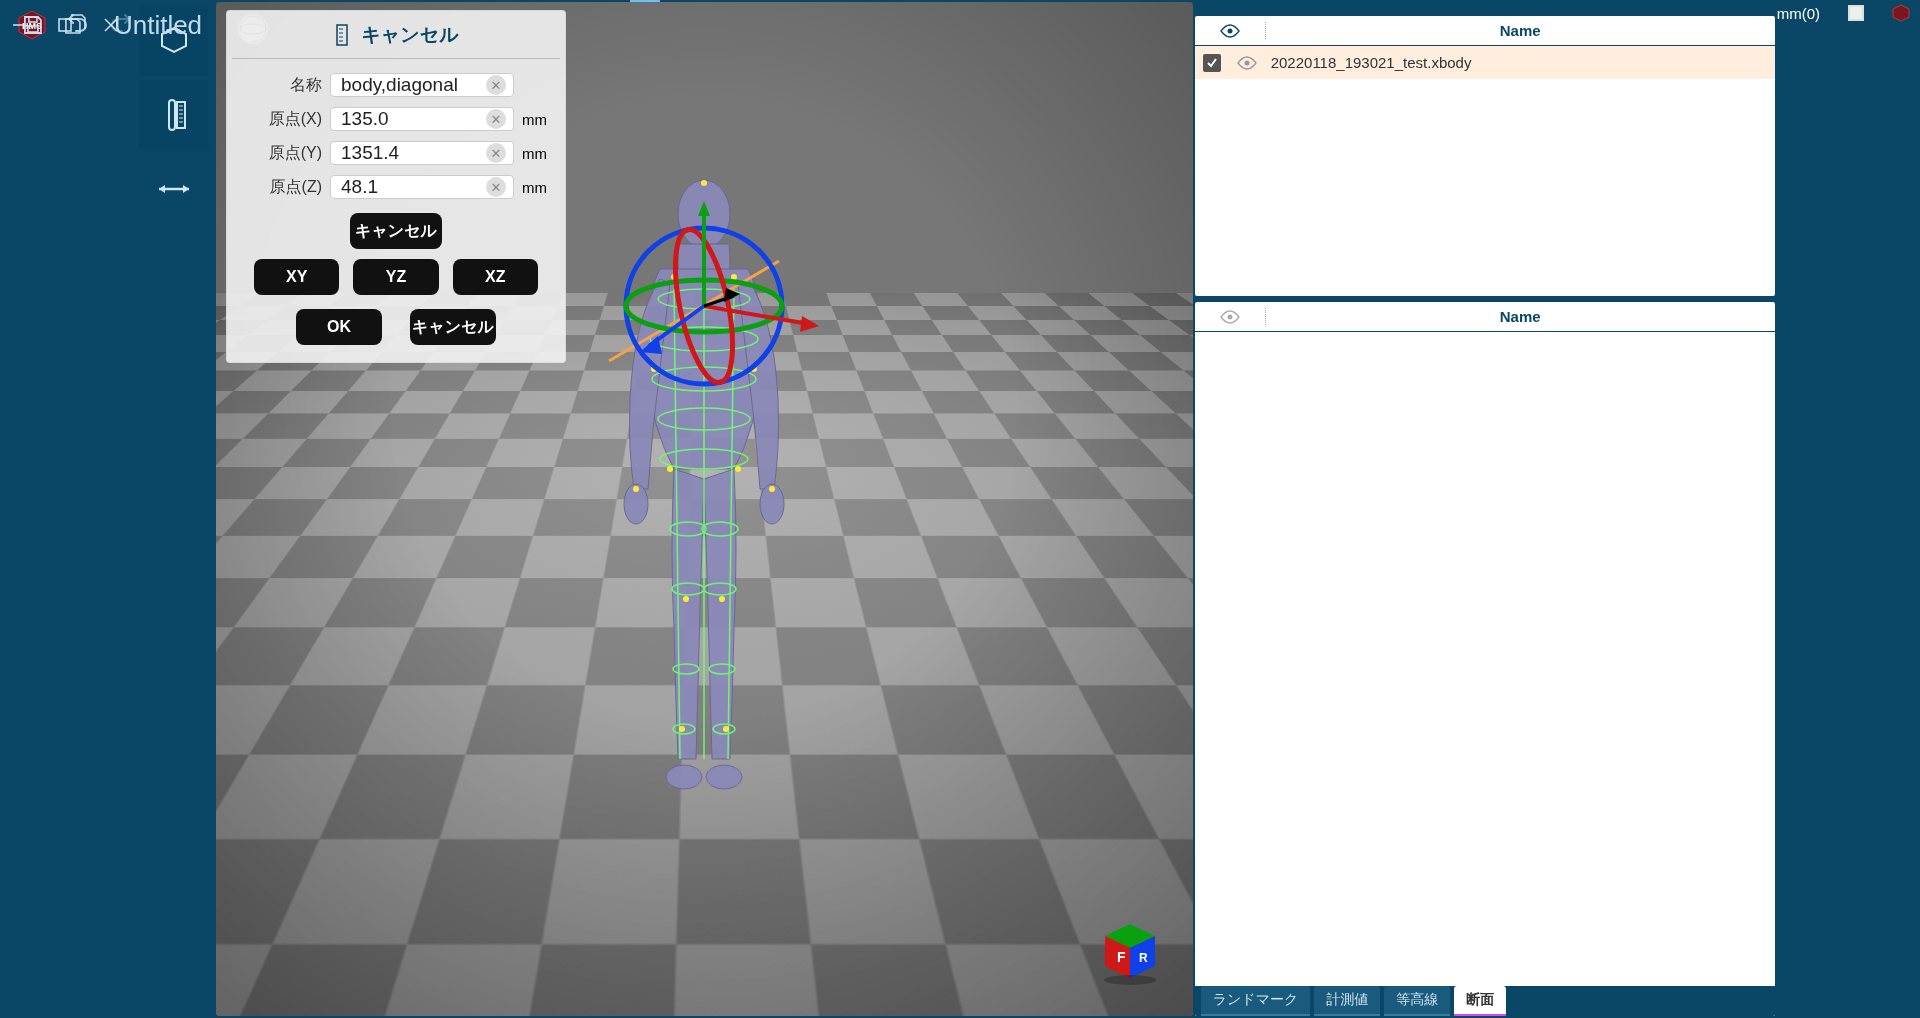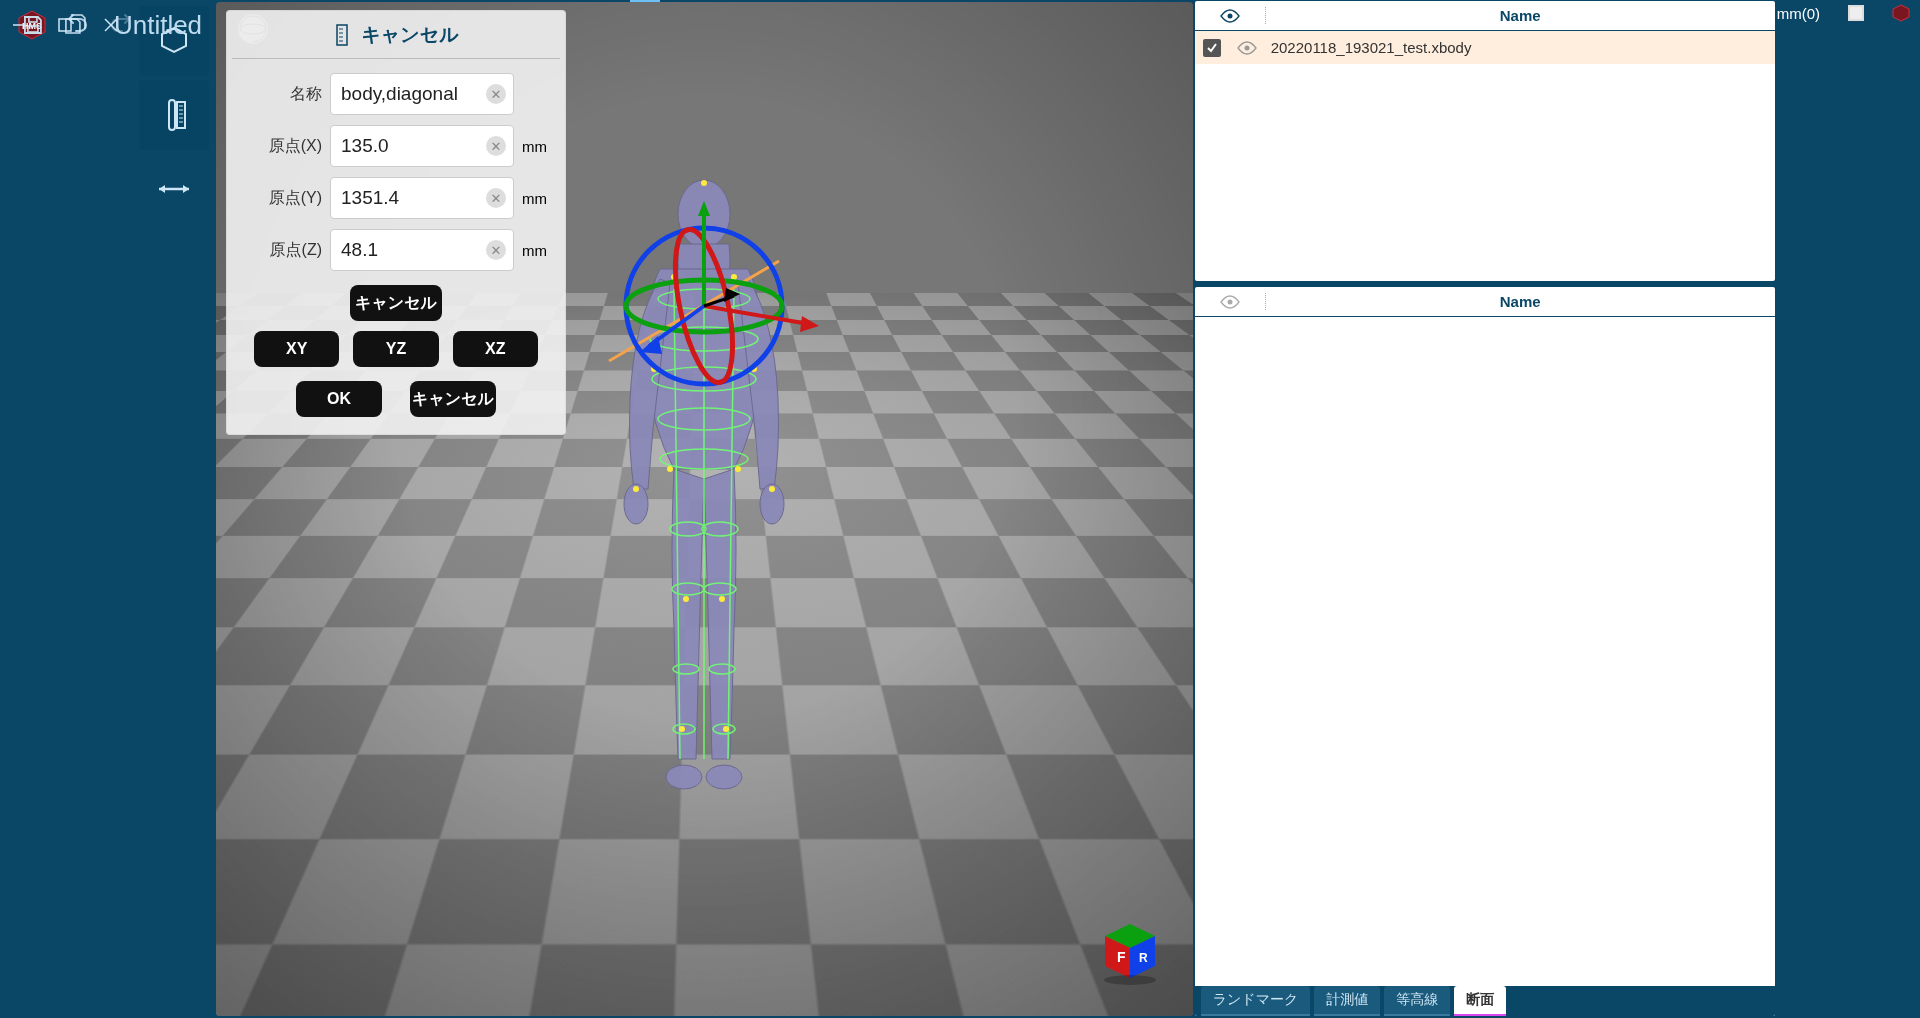--- a/index.html
+++ b/index.html
@@ -42,33 +42,33 @@
   .vieworb { position:absolute; left:20px; top:10px; }
   .navcube { position:absolute; right:30px; bottom:30px; }
 
   
   .panel { position:absolute; left:10px; top:8px; width:340px; background:rgba(242,242,242,.9); border-radius:4px; padding:4px 0 18px 0; color:#222; box-shadow: inset 0 0 0 1px rgba(0,0,0,.05);}
   .panel .phdr { display:flex; align-items:center; justify-content:center; gap:10px; padding:8px 0 10px 0; border-bottom:1px solid #bbb; margin:0 6px 14px 6px;}
   .panel .phdr .ptxt { font-size:19px; font-weight:600; color:#0a4666;}
   .panel .row { display:flex; align-items:center; margin:10px 10px; gap:8px;}
   .panel .row .lbl { width:86px; text-align:right; font-size:16px; color:#333;}
   .panel .row .inputwrap { flex:1; position:relative;}
-  .panel .row input { width:100%; height:42px; border:1px solid #ccc; border-radius:4px; font-size:19px; padding:0 34px 0 10px; background:#fff; color:#222;}
+  .panel .row input { width:100%; height:24px; border:1px solid #ccc; border-radius:4px; font-size:19px; padding:0 34px 0 10px; background:#fff; color:#222;}
   .panel .row .clear { position:absolute; right:8px; top:50%; transform:translateY(-50%); width:20px; height:20px; border-radius:50%; background:#ddd; color:#888; display:flex; align-items:center; justify-content:center; font-size:13px; cursor:pointer;}
   .panel .row .unit { width:34px; font-size:15px; color:#000000;}
   .panel .btn { background:#111; color:#fff; border:none; border-radius:8px; font-size:16px; font-weight:600; cursor:pointer; height:36px; display:flex; align-items:center; justify-content:center;}
   .panel .btnrow1 { display:flex; justify-content:center; margin:14px 0 10px 0;}
   .panel .btnrow1 .btn { width:92px;}
   .panel .btnrow2 { display:flex; justify-content:space-between; padding:0 10px; gap:14px; margin:8px 18px;}
   .panel .btnrow2 .btn { flex:1;}
   .panel .btnrow3 { display:flex; justify-content:center; gap:28px; margin-top:14px;}
   .panel .btnrow3 .btn { width:86px;}
 
   
-  .right { width:580px; display:flex; flex-direction:column; margin:1px 2px 2px 0; gap:6px;}
+  .right { width:580px; display:flex; flex-direction:column; margin:16px 2px 2px 0; gap:6px;}
   .rpanel { background:#fff; color:#222; border-radius:2px; display:flex; flex-direction:column; overflow:hidden;}
   .rpanel.top { flex:0 0 280px;}
   .rpanel.bottom { flex:1;}
   .rhdr { height:30px; border-bottom:1.5px solid #0a4666; display:flex; align-items:center; font-size:15px; color:#0a4666; font-weight:700;}
   .rhdr .eyecol { width:70px; display:flex; justify-content:center;}
   .rhdr .namecol { flex:1; text-align:center; border-left:1px dotted #aaa;}
   .rrow { height:33px; display:flex; align-items:center; font-size:15px;}
   .rrow.sel { background:#ffeedd;}
   .rrow .chk { width:34px; display:flex; justify-content:center;}
   .rrow .chk .box { width:18px; height:18px; background:#555; border-radius:2px; display:flex; align-items:center; justify-content:center;}

